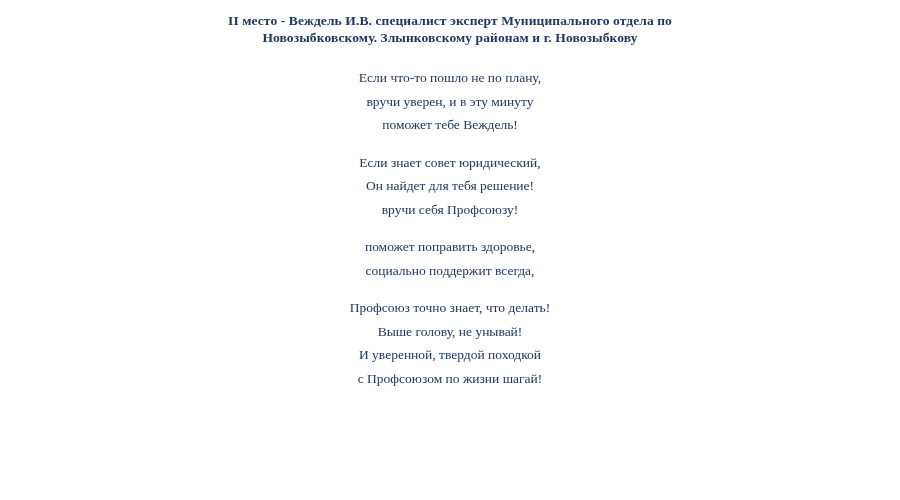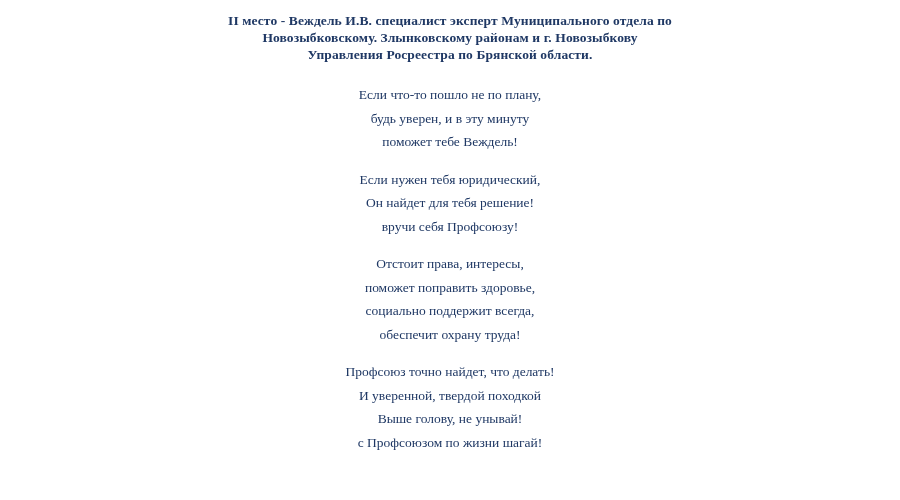--- a/index.html
+++ b/index.html
@@ -42,46 +42,43 @@
   }
 </style>
 </head>
 <body>
 
 <div class="page">
 
   <div class="award-header">
     <div class="header-line">II место - Веждель И.В. специалист эксперт Муниципального отдела по</div>
     <div class="header-line">Новозыбковскому. Злынковскому районам и г. Новозыбкову</div>
-    <div class="header-line">Управления Росреестра по Брянской области.</div>
   </div>
 
   <div class="poem">
 
     <div class="stanza">
       <div class="poem-line">Если что-то пошло не по плану,</div>
-      <div class="poem-line">будь уверен, и в эту минуту</div>
+      <div class="poem-line">вручи уверен, и в эту минуту</div>
       <div class="poem-line">поможет тебе Веждель!</div>
     </div>
 
     <div class="stanza">
-      <div class="poem-line">Если нужен тебя юридический,</div>
+      <div class="poem-line">Если знает совет юридический,</div>
       <div class="poem-line">Он найдет для тебя решение!</div>
       <div class="poem-line">вручи себя Профсоюзу!</div>
     </div>
 
     <div class="stanza">
-      <div class="poem-line">Отстоит права, интересы,</div>
       <div class="poem-line">поможет поправить здоровье,</div>
       <div class="poem-line">социально поддержит всегда,</div>
-      <div class="poem-line">обеспечит охрану труда!</div>
     </div>
 
     <div class="stanza">
-      <div class="poem-line">Профсоюз точно найдет, что делать!</div>
+      <div class="poem-line">Профсоюз точно знает, что делать!</div>
+      <div class="poem-line">Выше голову, не унывай!</div>
       <div class="poem-line">И уверенной, твердой походкой</div>
-      <div class="poem-line">Выше голову, не унывай!</div>
       <div class="poem-line">с Профсоюзом по жизни шагай!</div>
     </div>
 
   </div>
 
 </div>
 
 </body></html>

